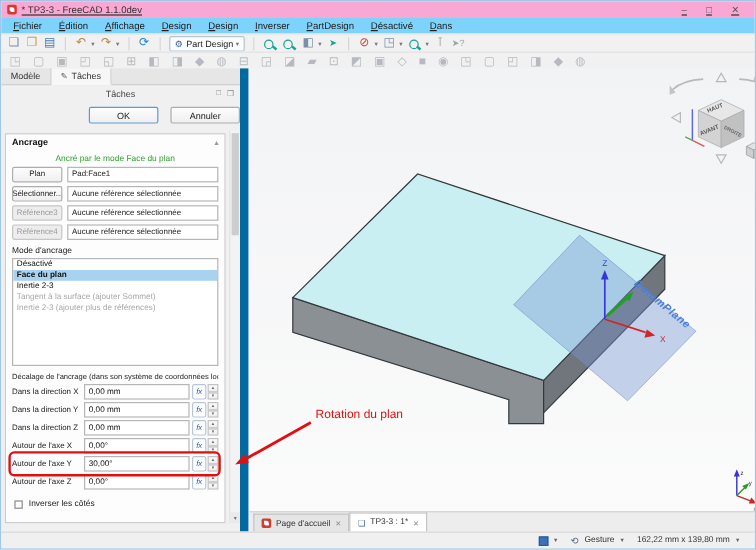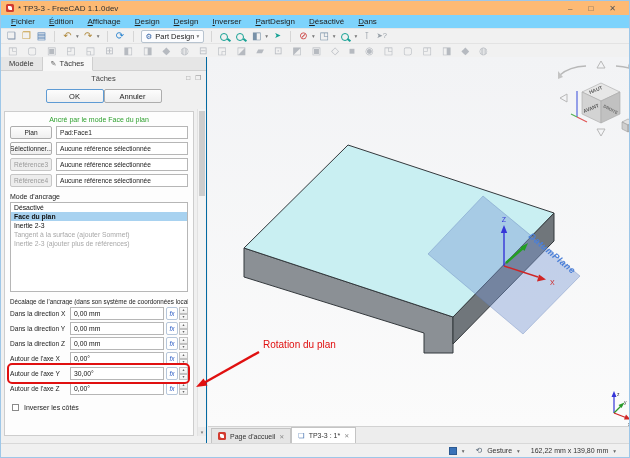--- a/index.html
+++ b/index.html
@@ -4,21 +4,21 @@
 <style>
   * { margin:0; padding:0; box-sizing:border-box; }
   html,body { width:630px; height:458px; }
   body {
     font-family:"Liberation Sans", sans-serif;
     background:#f0f0f0; position:relative; overflow:hidden;
     border:1px solid #9ec7e8; color:#222;
   }
   
   .titlebar { position:absolute; top:0; left:0; right:0; height:14px;
-    background:#fdba74; display:flex; align-items:center; padding:0 5px; font-size:8px; color:#333; }
+    background:#f9a8d4; display:flex; align-items:center; padding:0 5px; font-size:8px; color:#333;text-decoration:underline; }
   .fc-logo { width:8px; height:8px; background:#d23b30; border-radius:1.5px; margin-right:4px;
     position:relative; flex:0 0 8px; }
   .fc-logo::after { content:""; position:absolute; left:2px; top:2px; width:4px; height:4px;
     background:#fff; border-radius:0 2px 0 2px; }
   .win-controls { margin-left:auto; display:flex; gap:16px; padding-right:8px; color:#555; font-size:8px; }
   .win-controls span { cursor:default; }
   
   .menubar { position:absolute; top:14px; left:0; right:0; height:13px; background:#7dd3fc;
     display:flex; align-items:center; padding-left:3px; font-size:8px; }
   .menu-item { display:inline-block; padding:1px 7px; color:#222; }
@@ -38,30 +38,30 @@
     background:#fbfcfe; border-radius:2px; padding:0 4px; height:13px; font-size:7.5px; color:#222; }
   .mag { display:inline-block; width:8px; height:8px; border:1.6px solid #17a295;
     border-radius:50%; position:relative; margin:1px 3px 0 1px; }
   .mag::after { content:""; position:absolute; width:4px; height:1.6px; background:#17a295;
     right:-3.5px; bottom:-1.5px; transform:rotate(40deg); }
   .toolbar2 { position:absolute; top:42px; left:0; right:0; height:14px; background:#f1f1f1;
     border-top:1px solid #e3e3e3; display:flex; align-items:center; padding-left:7px;
     font-size:10px; color:#b6bac0; letter-spacing:10px; overflow:hidden; white-space:nowrap; }
   
   .panel { position:absolute; top:56px; left:0; width:206px; bottom:14px; background:#f0f0f0;
-    border-right:1px solid #0369a1; font-size:7px; z-index:2; }
+    border-right:7px solid #0369a1; font-size:7px; z-index:2; }
   .panel-tabs { height:14px; display:flex; background:#e6e6e6; border-bottom:1px solid #d0d0d0; }
   .ptab { padding:0 8px; display:flex; align-items:center; gap:3px; font-size:7.5px;
     border-right:1px solid #cfcfcf; color:#333; }
   .ptab.active { background:#f7f7f7; border-bottom:1px solid #f7f7f7; margin-bottom:-1px; }
   .ptab .ticon { font-size:7px; color:#555; }
   .panel-header { height:15px; display:flex; align-items:center; justify-content:center;
     position:relative; font-size:7.5px; color:#444; }
   .ph-icons { position:absolute; right:5px; top:3px; display:flex; gap:5px; font-size:6.5px; color:#888; }
-  .task-buttons { display:flex; justify-content:center; margin:3px 0 5px; }
+  .task-buttons { display:flex; justify-content:flex-end; gap:10px; margin:3px 0 5px; }
   .btn { height:14px; min-width:58px; border:1px solid #adadad; background:linear-gradient(#fdfdfd,#efefef);
     border-radius:2px; font-size:7.5px; display:flex; align-items:center; justify-content:center; color:#222; }
   .btn.primary { border-color:#5e9bd4; }
   .group { position:absolute; left:3px; right:12px; top:54px; bottom:7px; background:#fdfdfd;
     border:1px solid #cdcdcd; }
   .group-header { height:13px; display:flex; align-items:center; padding:0 5px; font-weight:bold;
     font-size:7.5px; color:#111; }
   .collapse { margin-left:auto; color:#999; font-size:6px; }
   .status-green { text-align:center; color:#2fa12f; font-size:7px; margin:4px 2px 3px; white-space:nowrap; }
   .ref-row { display:flex; align-items:center; margin:3px 5px 0; height:13px; gap:4px; }
@@ -198,20 +198,24 @@
       <span>□</span>
       <span>❐</span>
     </span>
   </div>
   <div class="task-buttons">
     <span class="btn primary">OK</span>
     <span class="btn">Annuler</span>
   </div>
 
   <div class="group">
+    <div class="group-header">
+      <span>Ancrage</span>
+      <span class="collapse">▴</span>
+    </div>
     <div class="status-green">Ancré par le mode Face du plan</div>
 
     <div class="ref-row">
       <span class="ref-btn">Plan</span>
       <span class="ref-field">Pad:Face1</span>
     </div>
     <div class="ref-row">
       <span class="ref-btn">Sélectionner...</span>
       <span class="ref-field">Aucune référence sélectionnée</span>
     </div>

